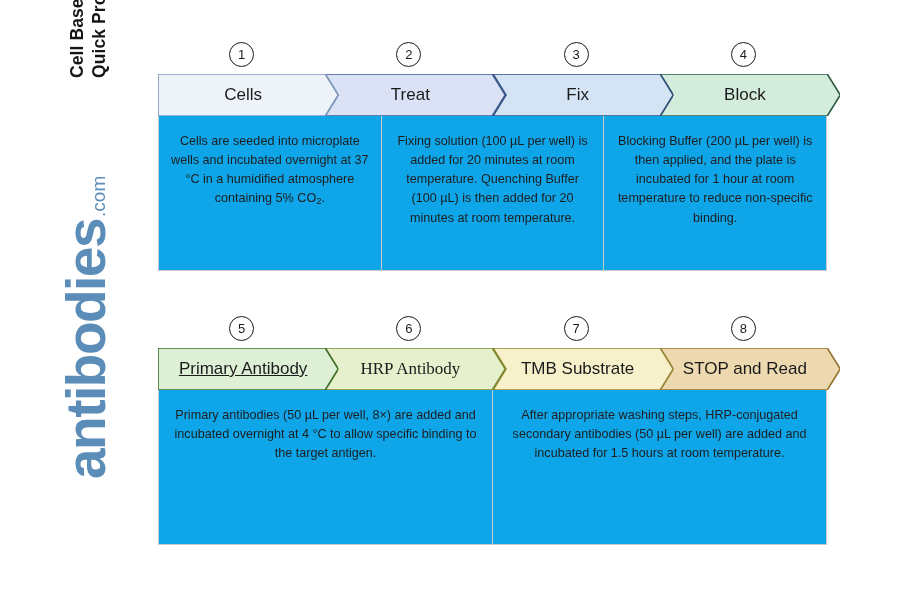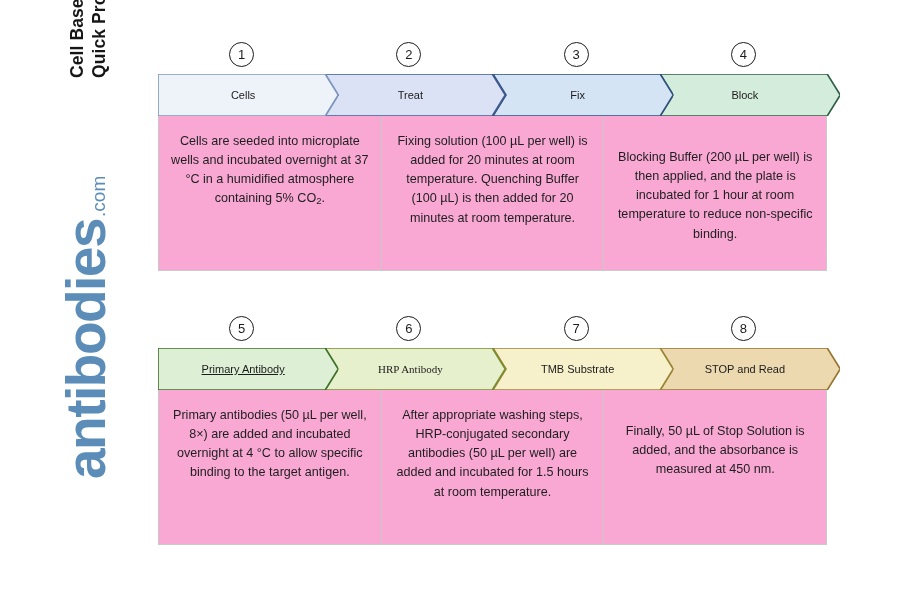--- a/index.html
+++ b/index.html
@@ -56,41 +56,41 @@
     width: 25px; height: 25px; border-radius: 50%;
     border: 1.4px solid #1c1c1c; background: #ffffff;
     display: flex; align-items: center; justify-content: center;
     font-size: 13px; color: #1c1c1c; line-height: 1;
   }
 
   .chevrons { position: relative; height: 42px; width: 682px; }
   .chev {
     position: absolute; top: 0; height: 42px;
     display: flex; align-items: center; justify-content: center;
-    font-size: 11px; color: #1b1b1b;
+    font-size: 17px; color: #1b1b1b;
   }
   .chev-label { position: relative; z-index: 3; padding-right: 10px; }
   .chev-bg { position: absolute; inset: 0; z-index: 1; }
   .chev-bg svg { display: block; width: 100%; height: 100%; }
 
   
   .bodies {
     position: relative; width: 669px; height: 155px;
     display: flex;
     border: 1px solid #c9c9c9;
     border-top: none;
-    background: #f9a8d4;
+    background: #0ea5e9;
   }
   .body-cell {
     flex: 1 1 0;
     border-right: 1px solid #c9c9c9;
     padding: 16px 12px 10px 12px;
     display: flex; align-items: flex-start; justify-content: center;
   }
-  .body-cell:last-child { border-right: none; margin-top: 16px; }
+  .body-cell:last-child { border-right: none; }
   .body-text {
     font-size: 12.6px; line-height: 1.52; color: #1e1e1e;
     text-align: center; width: 100%;
   }
   sub { font-size: 9.5px; vertical-align: baseline; position: relative; top: 2px; }
 </style>
 </head>
 <body>
 
 <div id="canvas">
@@ -214,20 +214,17 @@
             <span class="chev-label">TMB Substrate</span>
           </div>
         </div>
         <div class="bodies">
           <div class="body-cell">
             <div class="body-text">Primary antibodies (50 µL per well, 8×) are added and incubated overnight at 4 °C to allow specific binding to the target antigen.</div>
           </div>
           <div class="body-cell">
             <div class="body-text">After appropriate washing steps, HRP-conjugated secondary antibodies (50 µL per well) are added and incubated for 1.5 hours at room temperature.</div>
           </div>
-          <div class="body-cell">
-            <div class="body-text">Finally, 50 µL of Stop Solution is added, and the absorbance is measured at 450 nm.</div>
-          </div>
         </div>
       </div>
     </div>
 
 </div>
 
 </body></html>

